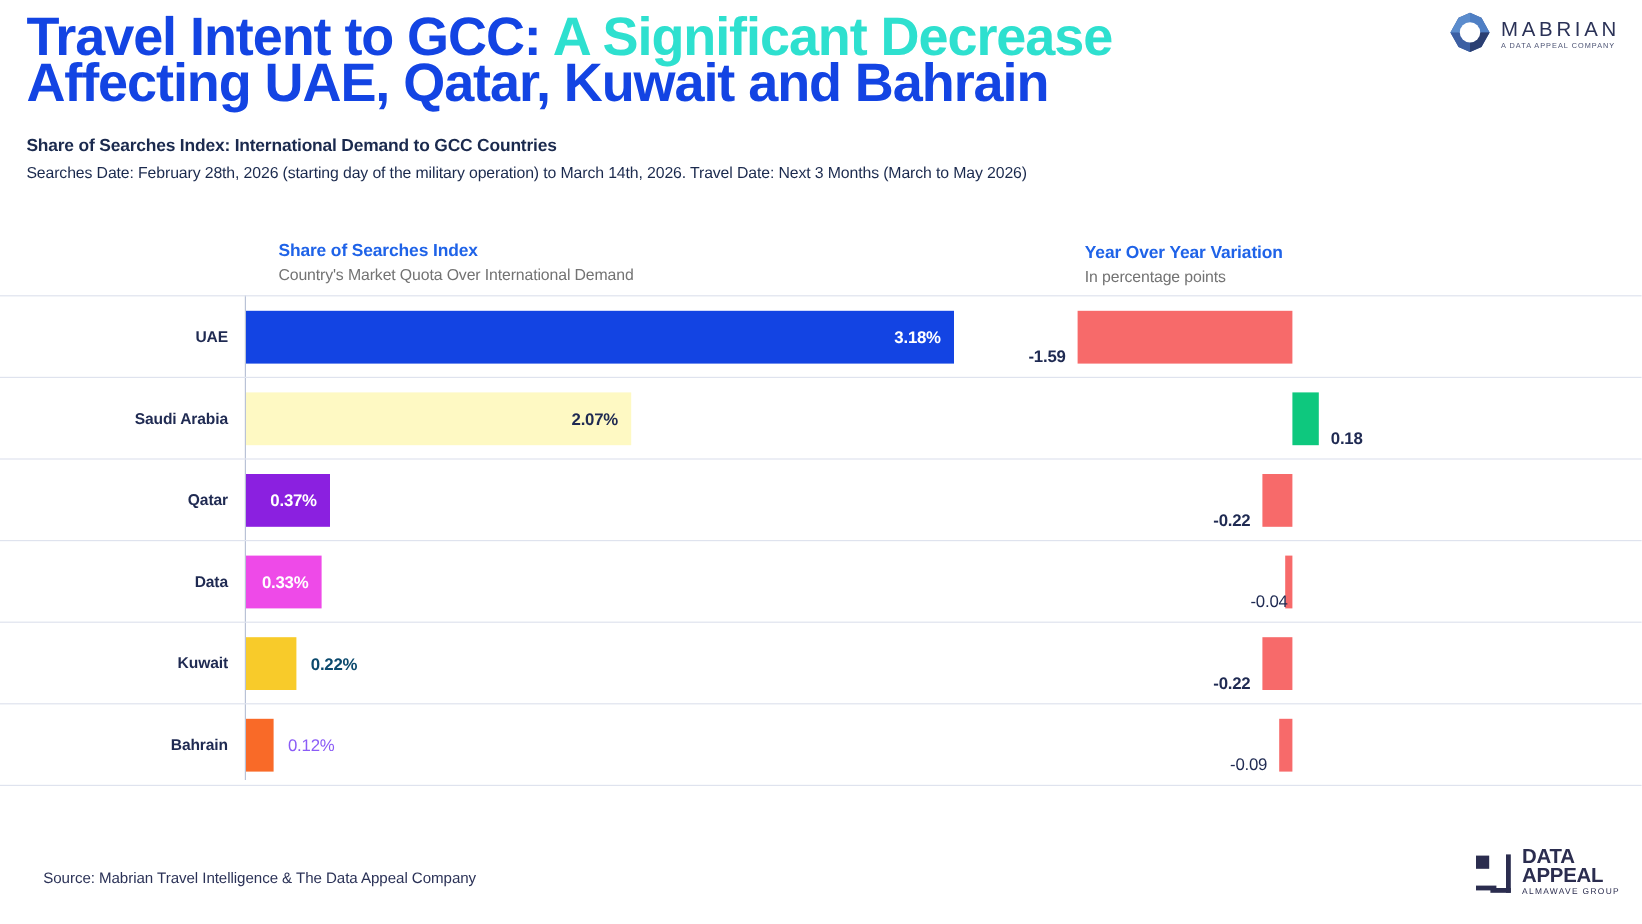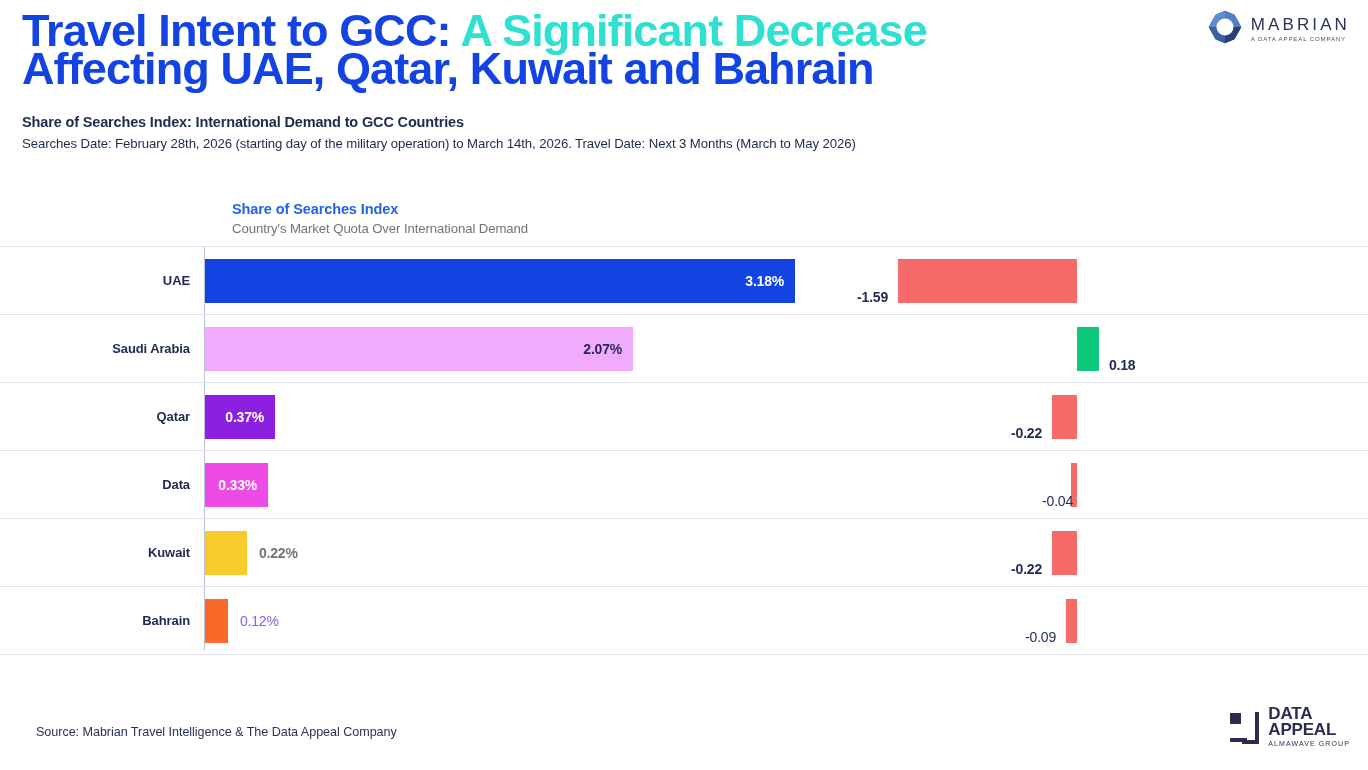--- a/index.html
+++ b/index.html
@@ -272,36 +272,40 @@
   </span>
 </div>
 
 <div class="chart">
 
   <div class="col-headers">
     <div class="col-head head-sos">
       <div class="col-head-title">Share of Searches Index</div>
       <div class="col-head-sub">Country's Market Quota Over International Demand</div>
     </div>
+    <div class="col-head head-yoy">
+      <div class="col-head-title">Year Over Year Variation</div>
+      <div class="col-head-sub">In percentage points</div>
+    </div>
   </div>
 
   <div class="plot">
     <div class="axis-line"></div>
     <div class="rows" id="rows">
         <div class="row">
           <div class="row-label">UAE</div>
           <div class="bar-sos" style="width: 590px; background: rgb(19, 68, 227);">
             <span class="bar-sos-val-in" style="color: rgb(255, 255, 255);">3.18%</span>
           </div>
           <div class="bar-yoy" style="width: 179px; background: rgb(247, 106, 106); left: 898px;"></div>
           <div class="bar-yoy-val" style="font-weight: 700; left: 0px; width: 888px; justify-content: flex-end;">-1.59</div>
         </div>
         <div class="row">
           <div class="row-label">Saudi Arabia</div>
-          <div class="bar-sos" style="width: 428px; background: #f0abfc;">
+          <div class="bar-sos" style="width: 321px; background: #fef9c3;">
             <span class="bar-sos-val-in" style="color: rgb(31, 42, 82);">2.07%</span>
           </div>
           <div class="bar-yoy" style="width: 22px; background: rgb(14, 200, 126); left: 1077px;"></div>
           <div class="bar-yoy-val" style="font-weight: 700; left: 1109px;">0.18</div>
         </div>
         <div class="row">
           <div class="row-label">Qatar</div>
           <div class="bar-sos" style="width: 70px; background: rgb(139, 32, 224);">
             <span class="bar-sos-val-in" style="color: rgb(255, 255, 255);">0.37%</span>
           </div>
@@ -312,21 +316,21 @@
           <div class="row-label">Data</div>
           <div class="bar-sos" style="width: 63px; background: rgb(238, 74, 232);">
             <span class="bar-sos-val-in" style="color: rgb(255, 255, 255);">0.33%</span>
           </div>
           <div class="bar-yoy" style="width: 6px; background: rgb(247, 106, 106); left: 1071px;"></div>
           <div class="bar-yoy-val" style="font-weight: 400; left: 0px; width: 1061px; justify-content: flex-end; padding-left: 12px;">-0.04</div>
         </div>
         <div class="row">
           <div class="row-label">Kuwait</div>
           <div class="bar-sos" style="width: 42px; background: rgb(248, 203, 42);"></div>
-          <div class="bar-sos-val-out" style="left: 259px; color: #737373; font-weight: 700;">0.22%</div>
+          <div class="bar-sos-val-out" style="left: 259px; color: #0c4a6e; font-weight: 700;">0.22%</div>
           <div class="bar-yoy" style="width: 25px; background: rgb(247, 106, 106); left: 1052px;"></div>
           <div class="bar-yoy-val" style="font-weight: 700; left: 0px; width: 1042px; justify-content: flex-end;">-0.22</div>
         </div>
         <div class="row">
           <div class="row-label">Bahrain</div>
           <div class="bar-sos" style="width: 23px; background: rgb(249, 106, 40);"></div>
           <div class="bar-sos-val-out" style="left: 240px; color: #8b5cf6; font-weight: 400;">0.12%</div>
           <div class="bar-yoy" style="width: 11px; background: rgb(247, 106, 106); left: 1066px;"></div>
           <div class="bar-yoy-val" style="font-weight: 400; left: 0px; width: 1056px; justify-content: flex-end;">-0.09</div>
         </div>

